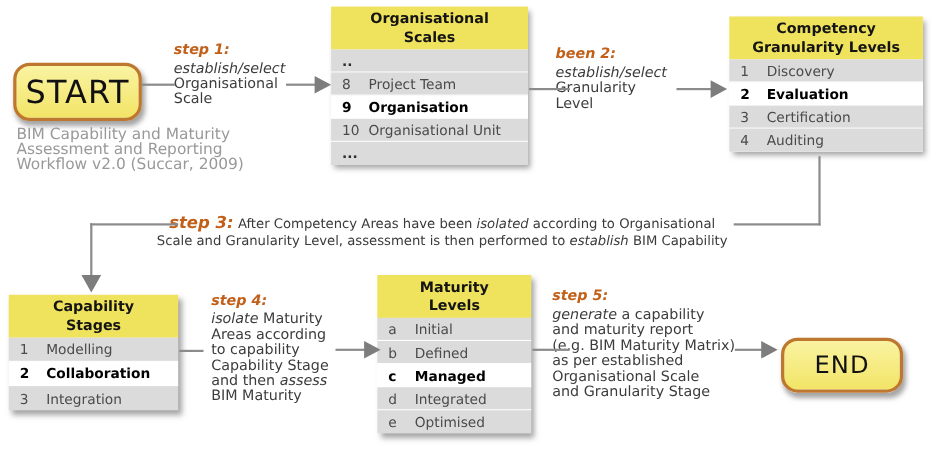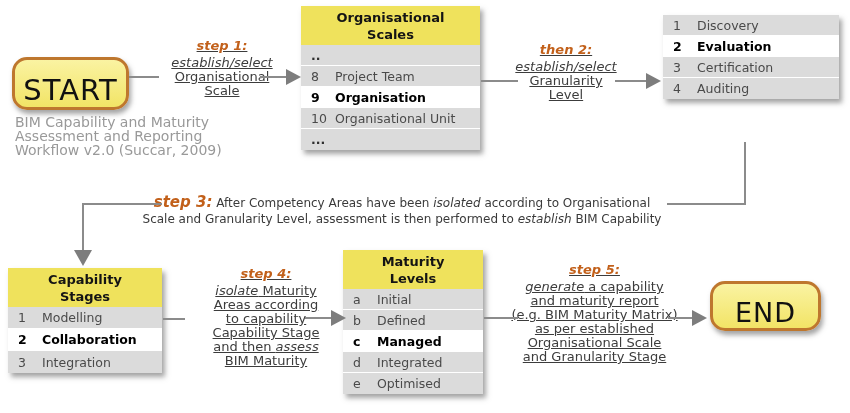--- a/index.html
+++ b/index.html
@@ -2,21 +2,21 @@
 <html style="--header-yellow: #EFE25C; --terminal-fill-top: #FAF3A2; --terminal-fill-bottom: #F2E466; --terminal-border: #BE772E; --row-gray: #DBDBDB; --line-gray: #8B8B8B; --step-orange: #C2601A; --caption-gray: #999999; --text-dark: #3C3C3C;"><head>
 <meta charset="utf-8">
 <style>
   html,body{margin:0;padding:0;background:#fff;}
   .canvas{
     position:relative;width:850px;height:413px;background:#fff;overflow:hidden;
     font-family:"DejaVu Sans","Liberation Sans",sans-serif;
   }
   
   .terminal{
-    position:absolute;display:flex;align-items:flex-end;justify-content:center;
+    position:absolute;display:flex;align-items:center;justify-content:center;
     background:linear-gradient(180deg,var(--terminal-fill-top),var(--terminal-fill-bottom));
     border:3px solid var(--terminal-border);border-radius:15px;
     box-shadow:2px 4px 5px rgba(90,90,90,.55);
     color:#111;font-weight:400;letter-spacing:1px;
   }
   
   .listbox{position:absolute;box-shadow:3px 4px 5px rgba(90,90,90,.55);}
   .box-header{
     background:var(--header-yellow);color:#141414;font-weight:bold;
     font-size:13px;line-height:17px;text-align:center;padding:3px 0 2px 0;
@@ -25,21 +25,21 @@
     display:flex;align-items:center;background:var(--row-gray);
     border-bottom:1px solid #fff;box-sizing:border-box;height:21px;
     font-size:12.5px;color:#4a4a4a;
   }
   .row:last-child{border-bottom:none;}
   .row .num{flex:0 0 24px;padding-left:10px;}
   .row .lbl{flex:1;}
   .row.selected{background:#fff;color:#000;font-weight:bold;}
   .row.dots{font-weight:bold;color:#2d2d2d;}
   
-  .step{position:absolute;text-align:center;color:var(--text-dark);text-decoration:underline;}
+  .step{position:absolute;text-align:left;color:var(--text-dark);}
   .step-title{font-size:13px;font-weight:bold;font-style:italic;color:var(--step-orange);margin-bottom:3px;}
   .step-body{font-size:13px;line-height:14px;}
   .em{font-style:italic;}
   .step3{position:absolute;text-align:center;font-size:12px;line-height:16px;color:#3a3a3a;}
   .step3 .step-title-inline{font-size:15px;font-weight:bold;font-style:italic;color:var(--step-orange);}
   
   .caption{position:absolute;font-size:14px;line-height:14px;color:var(--caption-gray);}
   
   .hline,.vline{position:absolute;background:var(--line-gray);}
   .hline{height:2px;}
@@ -94,29 +94,33 @@
       <span class="num">10</span>
       <span class="lbl">Organisational Unit</span>
     </div>
     <div class="row dots">
       <span class="num">...</span>
       <span class="lbl"></span>
     </div>
   </div>
 
   <div class="step" style="left:505px;top:42px;width:122px;">
-    <div class="step-title">then 2:</div>
+    <div class="step-title">been 2:</div>
     <div class="step-body">
       <span class="em">establish/select</span><br>
       <span>Granularity</span><br>
       <span>Level</span>
     </div>
   </div>
 
   <div class="listbox" style="left:663px;top:15px;width:176px;">
+    <div class="box-header">
+      <span>Competency</span><br>
+      <span>Granularity Levels</span>
+    </div>
     <div class="row">
       <span class="num">1</span>
       <span class="lbl">Discovery</span>
     </div>
     <div class="row selected">
       <span class="num">2</span>
       <span class="lbl">Evaluation</span>
     </div>
     <div class="row">
       <span class="num">3</span>
@@ -200,21 +204,21 @@
     <div class="step-body">
       <span class="em">generate</span><span> a capability</span><br>
       <span>and maturity report</span><br>
       <span>(e.g. BIM Maturity Matrix)</span><br>
       <span>as per established</span><br>
       <span>Organisational Scale</span><br>
       <span>and Granularity Stage</span>
     </div>
   </div>
 
-  <div class="terminal" style="left:710px;top:281px;width:105px;height:44px;font-size:27px;">
+  <div class="terminal" style="left:710px;top:307px;width:105px;height:44px;font-size:22px;">
     <span>END</span>
   </div>
 
   <div class="hline" style="left:129px;top:76px;width:30px;"></div>
   <div class="hline" style="left:260px;top:76px;width:27px;"></div>
   <div class="arrow-right" style="left:286px;top:69px;"></div>
 
   <div class="hline" style="left:481px;top:80px;width:37px;"></div>
   <div class="hline" style="left:615px;top:80px;width:32px;"></div>
   <div class="arrow-right" style="left:646px;top:73px;"></div>

